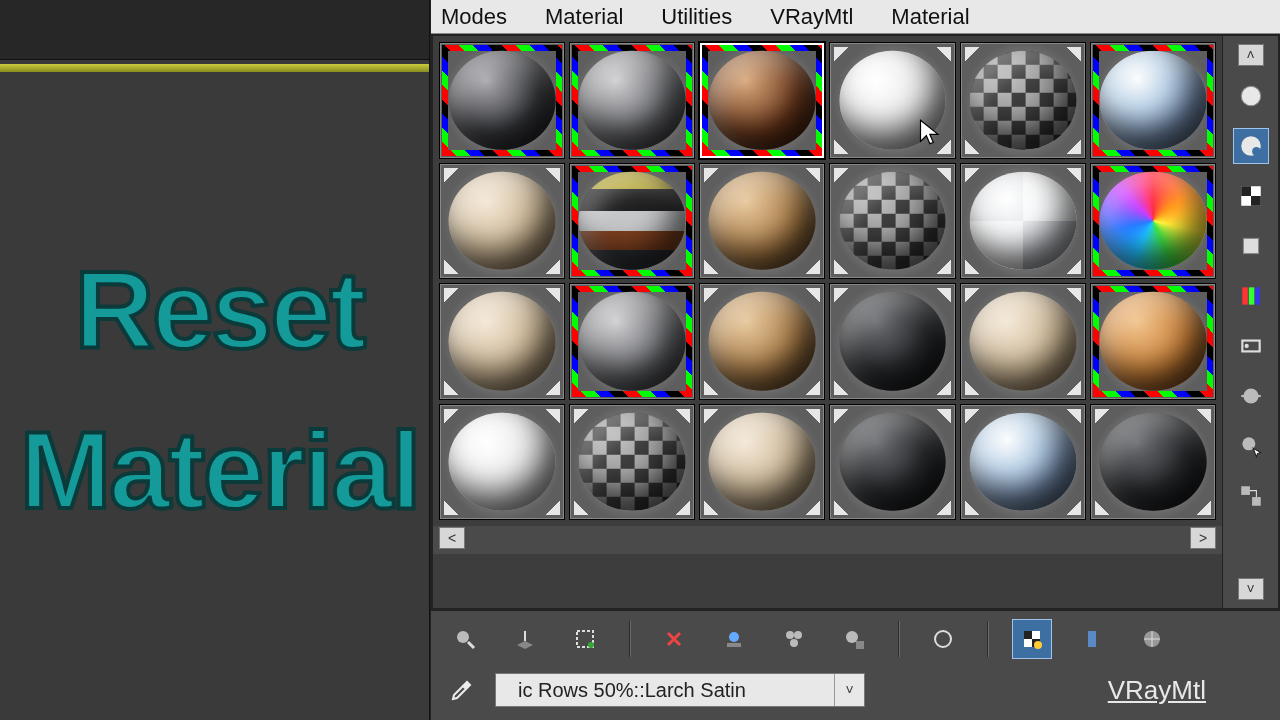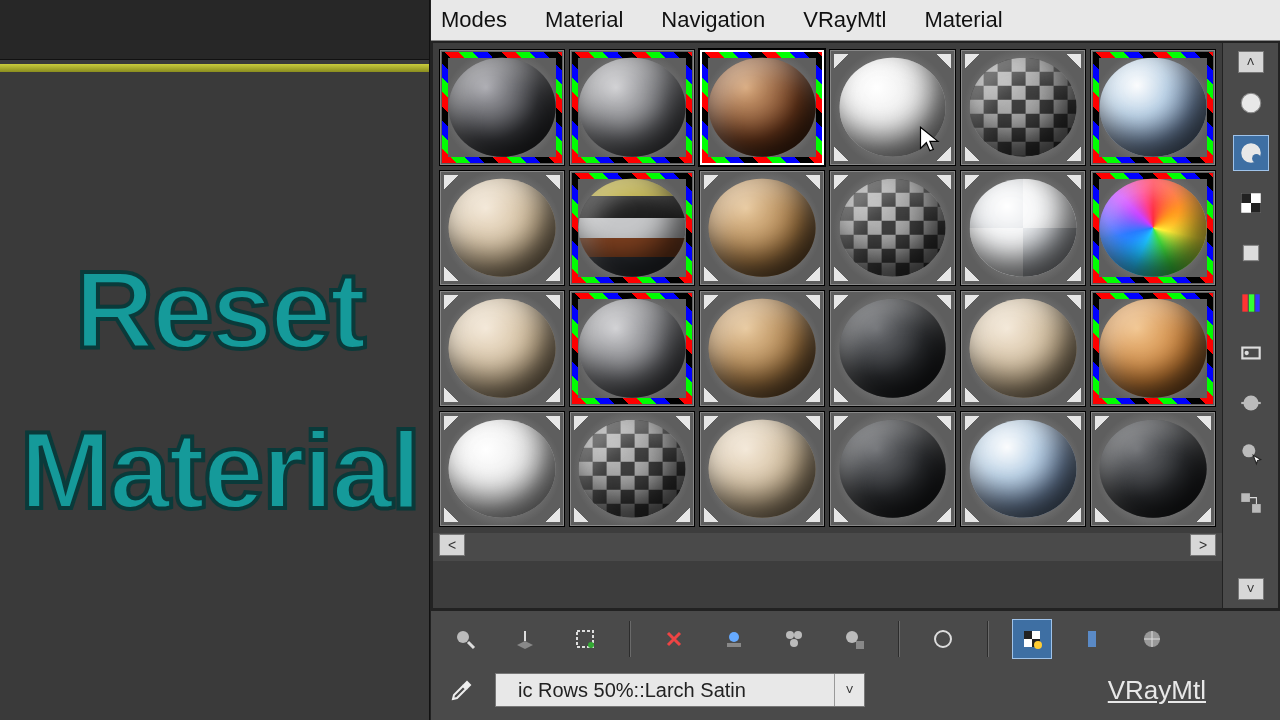--- a/index.html
+++ b/index.html
@@ -40,21 +40,21 @@
     letter-spacing: -2px;
   }
 
   
   .app {
     flex: 1; height: 720px; display: flex; flex-direction: column;
     background: #5a5a5a;
     border-left: 1px solid #222;
   }
   .menubar {
-    height: 41px;
+    height: 34px;
     background: #e8e8e8;
     display: flex; align-items: center;
     padding: 0 10px;
     gap: 38px;
     border-bottom: 1px solid #888;
   }
   .menubar .menu-item {
     font-size: 22px; color: #111; cursor: default;
   }
 
@@ -222,21 +222,21 @@
     <span>Reset</span>
     <span>Material</span>
   </div>
 </div>
 
 <div class="app">
 
   <div class="menubar">
     <div class="menu-item">Modes</div>
     <div class="menu-item">Material</div>
-    <div class="menu-item">Navigation</div>
+    <div class="menu-item">Utilities</div>
     <div class="menu-item">VRayMtl</div>
     <div class="menu-item">Material</div>
   </div>
 
   <div class="mid">
     <div class="grid-wrap">
       <div class="slot-grid" id="slot-grid">
           <div class="slot c-darkgray rgbborder">
             <div class="sphere"></div>
           </div>

